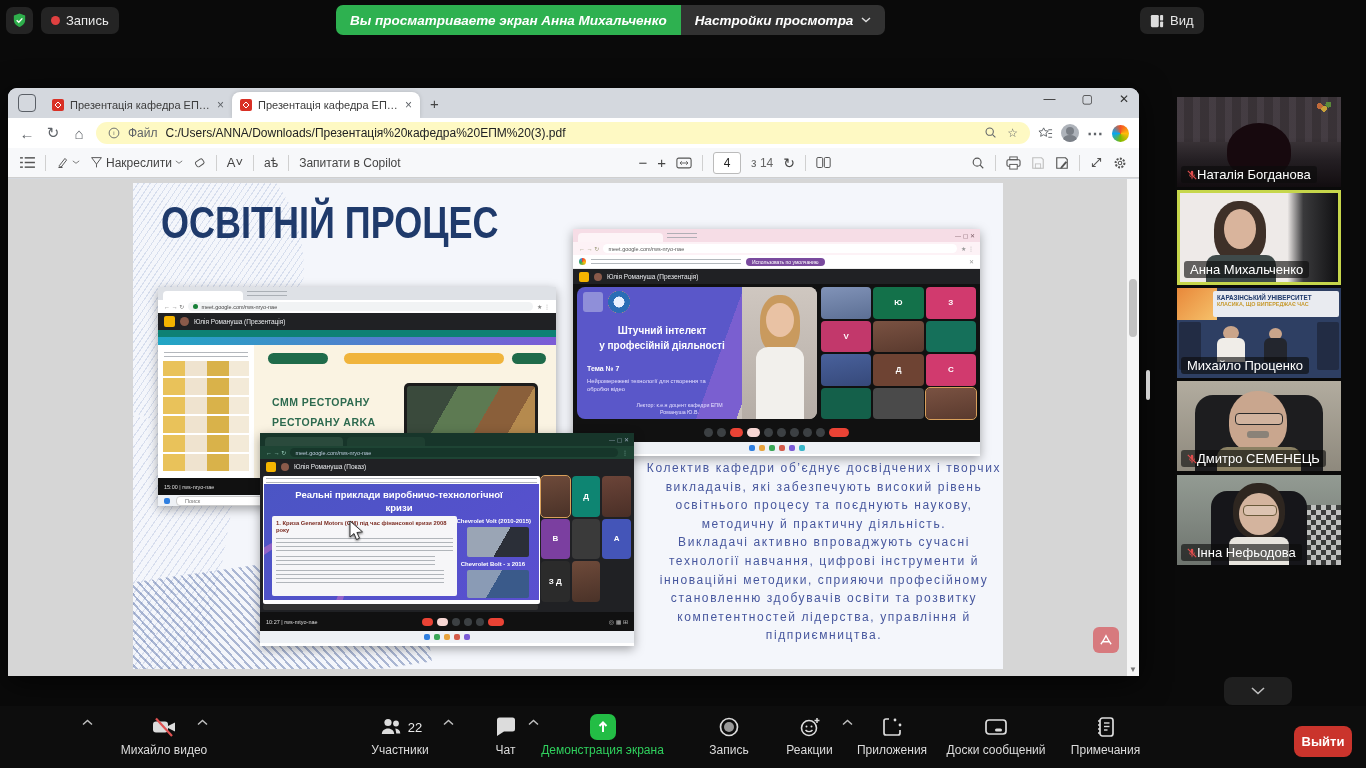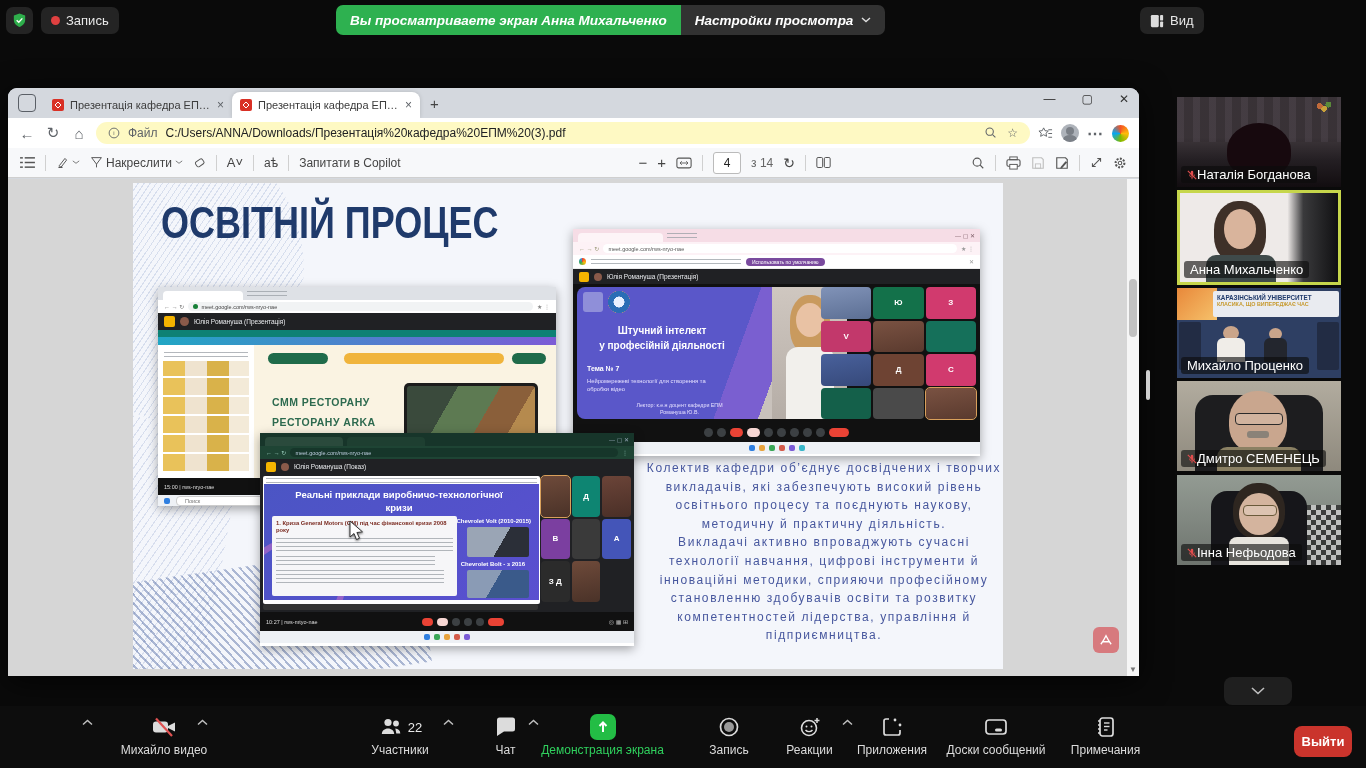--- a/index.html
+++ b/index.html
@@ -337,21 +337,21 @@
             <span style="margin-left:auto;color:#999;font-size:6px;">✕</span>
           </div>
           <div class="meet-head" style="height:15px;">
             <div class="meet-logo" style="width:10px;height:10px;"></div>
             <div style="width:8px;height:8px;border-radius:50%;background:#8a5a4a;"></div>
             <span class="meet-name">Юлія Романуша (Презентація)</span>
           </div>
 
           <div style="position:relative;height:138px;background:#111;">
 
-            <div style="position:absolute;left:4px;top:3px;width:240px;height:132px;background:linear-gradient(110deg,#5a57c9 0 58%,#7a5fd0 58% 72%,#c9c2bc 72%);border-radius:8px;overflow:hidden;padding-left:30px;">
+            <div style="position:absolute;left:4px;top:3px;width:240px;height:132px;background:linear-gradient(110deg,#5a57c9 0 58%,#7a5fd0 58% 72%,#c9c2bc 72%);border-radius:8px;overflow:hidden;">
               <div style="position:absolute;left:6px;top:5px;width:20px;height:20px;background:#8f8fd9;border-radius:3px;"></div>
               <div style="position:absolute;left:31px;top:4px;width:22px;height:22px;border-radius:50%;background:radial-gradient(circle,#e8f0ff 0 35%,#2a6db5 36% 70%,#f5c23c 71%);"></div>
               <div style="position:absolute;left:10px;top:36px;width:150px;color:#fff;font-weight:bold;font-size:10px;text-align:center;line-height:1.5;">
                 <div>Штучний інтелект</div>
                 <div>у професійній діяльності</div>
               </div>
               <div style="position:absolute;left:10px;top:78px;color:#fff;font-size:7px;font-weight:bold;">Тема № 7</div>
               <div style="position:absolute;left:10px;top:90px;width:130px;color:#e5e0ff;font-size:5.8px;line-height:1.4;">Нейромережеві технології для створення та обробки відео</div>
               <div style="position:absolute;left:40px;top:115px;width:125px;color:#e5e0ff;font-size:5.3px;text-align:center;line-height:1.4;">
                 <div>Лектор: к.е.н доцент кафедри ЕПМ</div>

